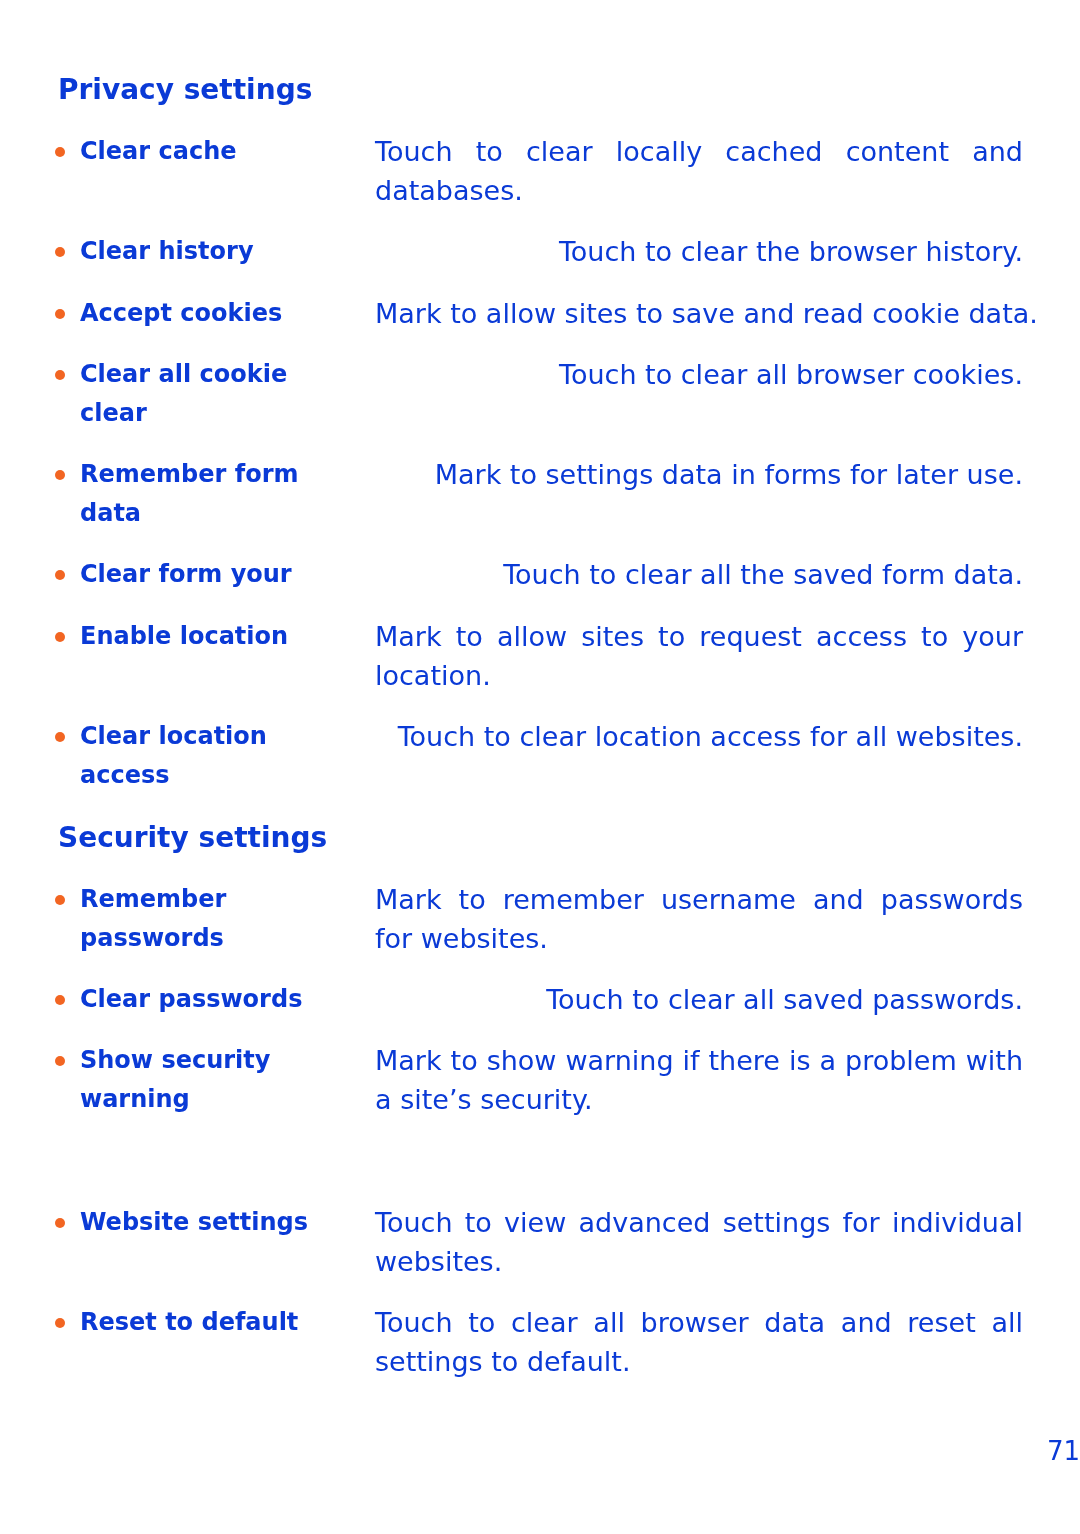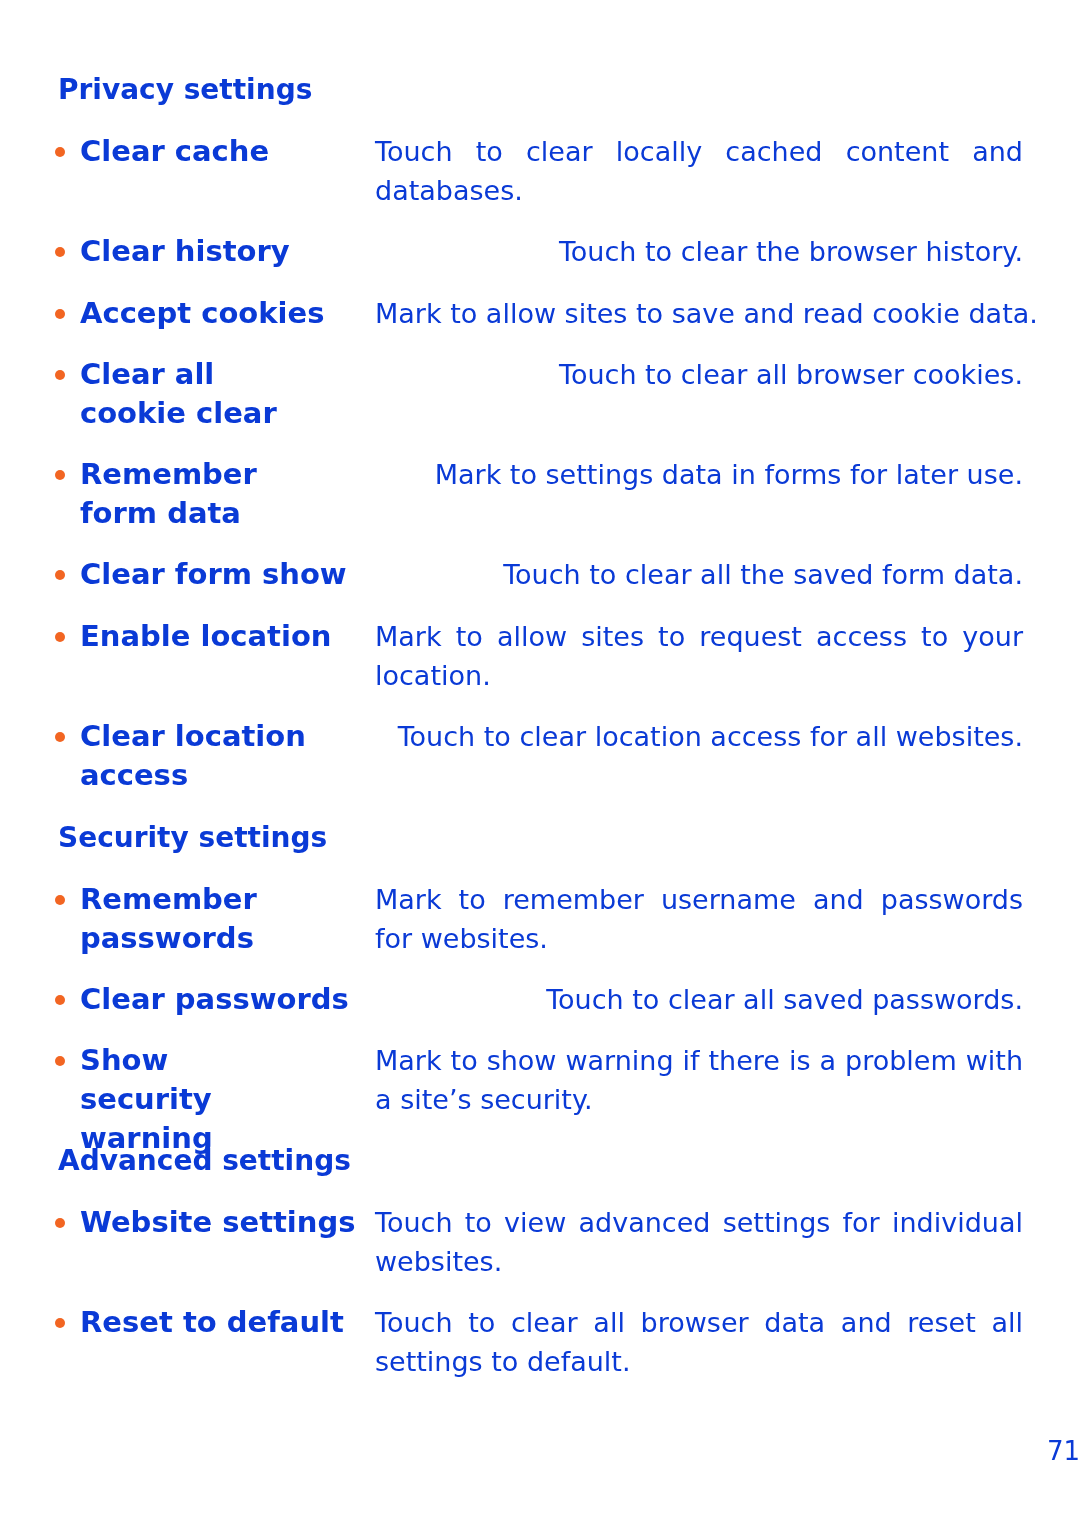--- a/index.html
+++ b/index.html
@@ -2,21 +2,21 @@
 <html><head>
 <meta charset="utf-8">
 <style>
   html, body { margin: 0; padding: 0; background: #ffffff; }
   body { width: 1080px; height: 1534px; position: relative; overflow: hidden;
          font-family: "DejaVu Sans", sans-serif; color: #0a3ad6; }
   .page { position: absolute; left: 0; top: 0; width: 1080px; height: 1534px; padding-left: 7px; }
   .heading { position: absolute; left: 58px; font-weight: bold; font-size: 28px; color: #0a3ad6; line-height: 39px; white-space: nowrap; }
   .row { position: absolute; left: 0; width: 1080px; }
   .bullet { position: absolute; left: 55px; top: 15px; width: 10px; height: 10px; border-radius: 50%; background: #f26522; }
-  .term { position: absolute; left: 80px; width: 280px; font-weight: bold; font-size: 29px; line-height: 39px; color: #0a3ad6; }
+  .term { position: absolute; left: 80px; width: 280px; font-weight: bold; font-size: 24px; line-height: 39px; color: #0a3ad6; }
   .desc { position: absolute; left: 375px; width: 648px; font-size: 27px; line-height: 39px; color: #0a3ad6; text-align: justify; }
   .desc.single { text-align: right; white-space: nowrap; }
   .pagenum { position: absolute; left: 0; width: 1080px; top: 1436px; text-align: right; font-size: 26px; color: #0a3ad6; }
 </style>
 </head>
 <body>
 
 <div class="page">
 
   <div class="heading" style="top:70px">Privacy settings</div>
@@ -46,21 +46,21 @@
   </div>
 
   <div class="row" style="top:455px">
     <span class="bullet"></span>
     <div class="term" style="width:262px">Remember form data</div>
     <div class="desc single">Mark to settings data in forms for later use.</div>
   </div>
 
   <div class="row" style="top:555px">
     <span class="bullet"></span>
-    <div class="term">Clear form show</div>
+    <div class="term">Clear form your</div>
     <div class="desc single">Touch to clear all the saved form data.</div>
   </div>
 
   <div class="row" style="top:617px">
     <span class="bullet"></span>
     <div class="term">Enable location</div>
     <div class="desc">Mark to allow sites to request access to your location.</div>
   </div>
 
   <div class="row" style="top:717px">
@@ -82,21 +82,20 @@
     <div class="term">Clear passwords</div>
     <div class="desc single">Touch to clear all saved passwords.</div>
   </div>
 
   <div class="row" style="top:1041px">
     <span class="bullet"></span>
     <div class="term" style="width:230px">Show security warning</div>
     <div class="desc">Mark to show warning if there is a problem with a site’s security.</div>
   </div>
 
-  <div class="heading" style="top:1141px">Advanced settings</div>
 
   <div class="row" style="top:1203px">
     <span class="bullet"></span>
     <div class="term">Website settings</div>
     <div class="desc">Touch to view advanced settings for individual websites.</div>
   </div>
 
   <div class="row" style="top:1303px">
     <span class="bullet"></span>
     <div class="term">Reset to default</div>

